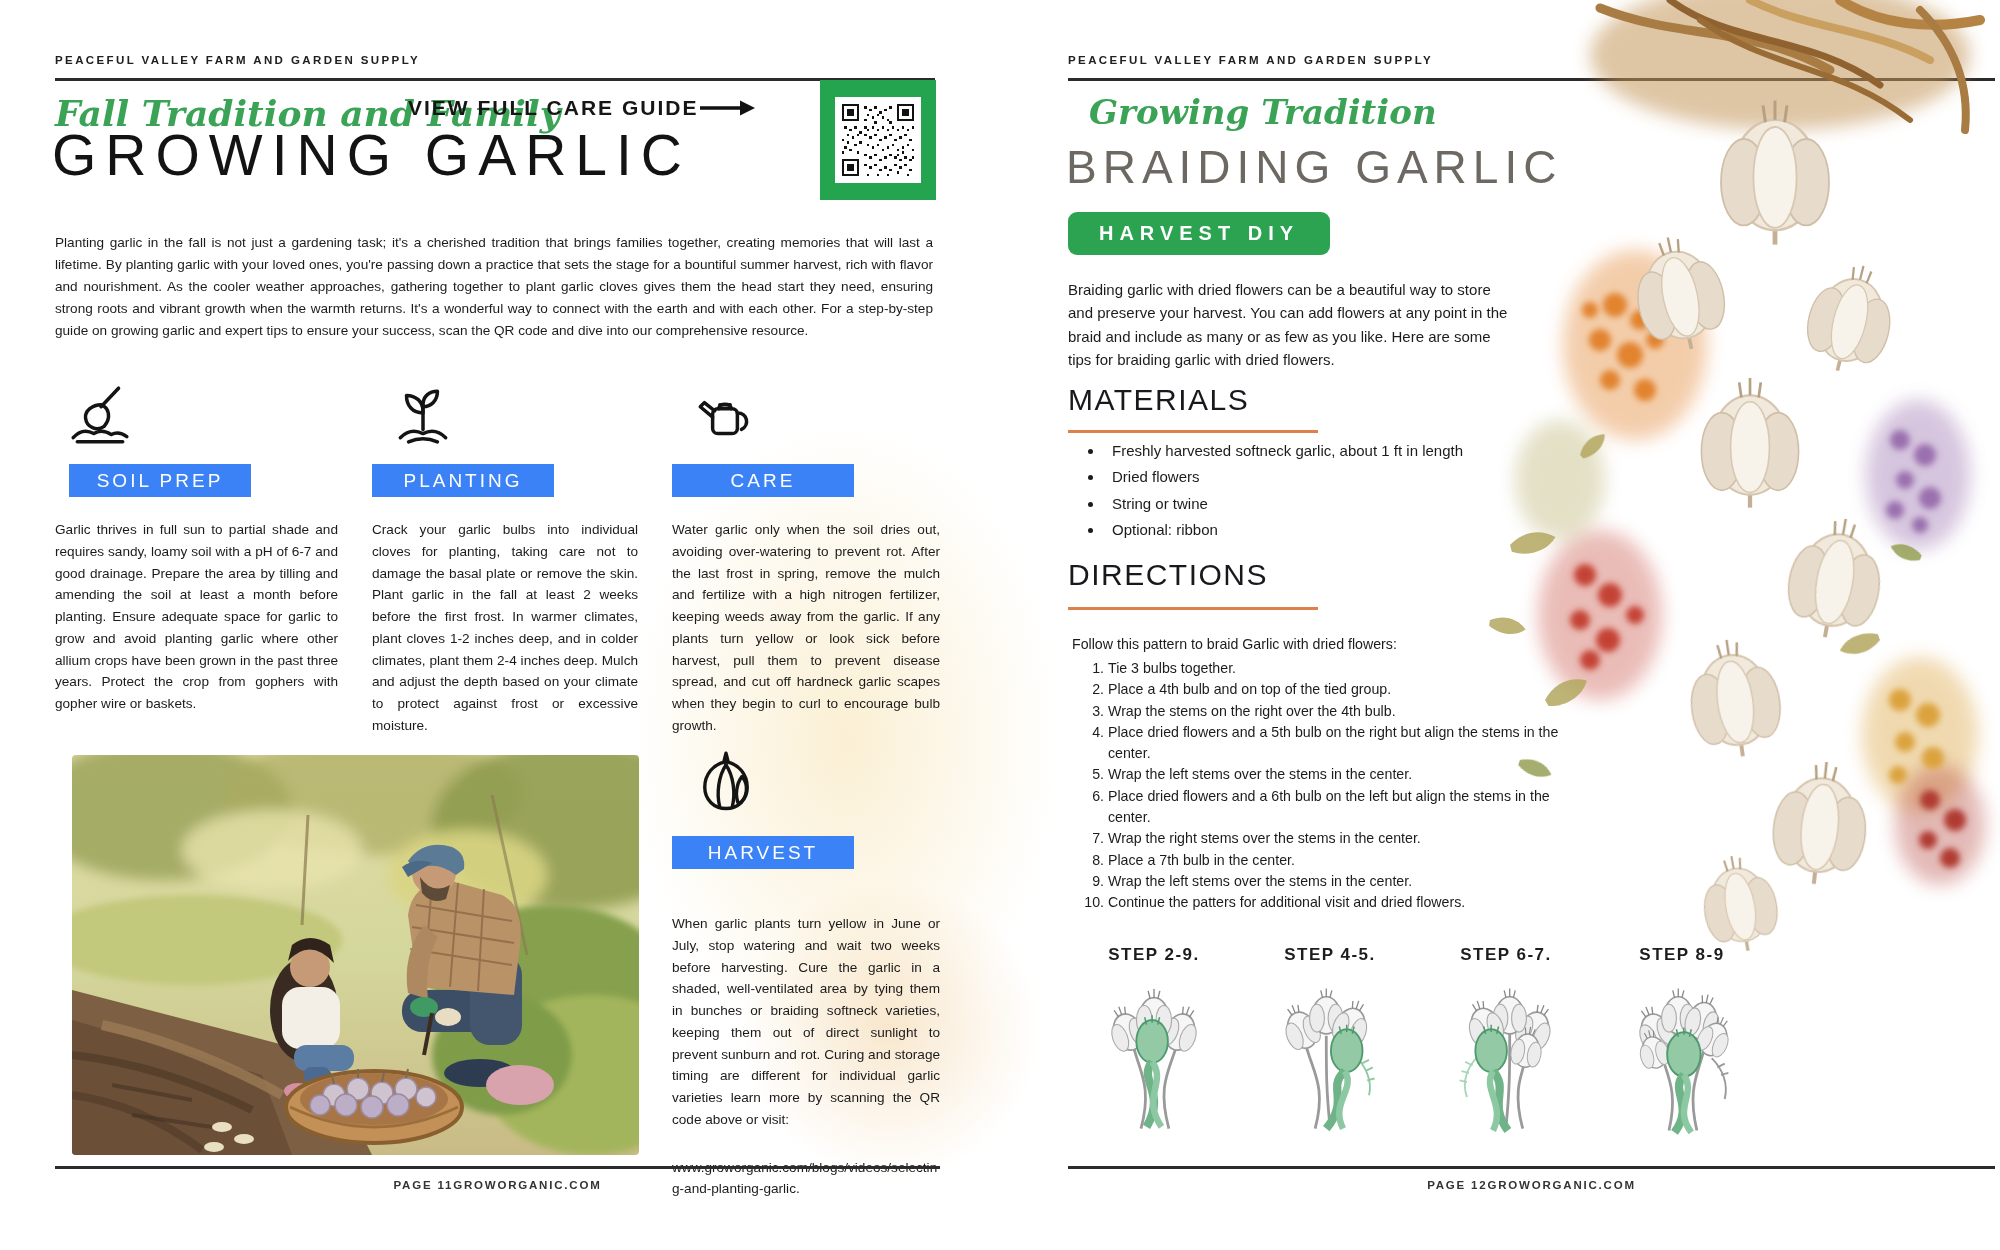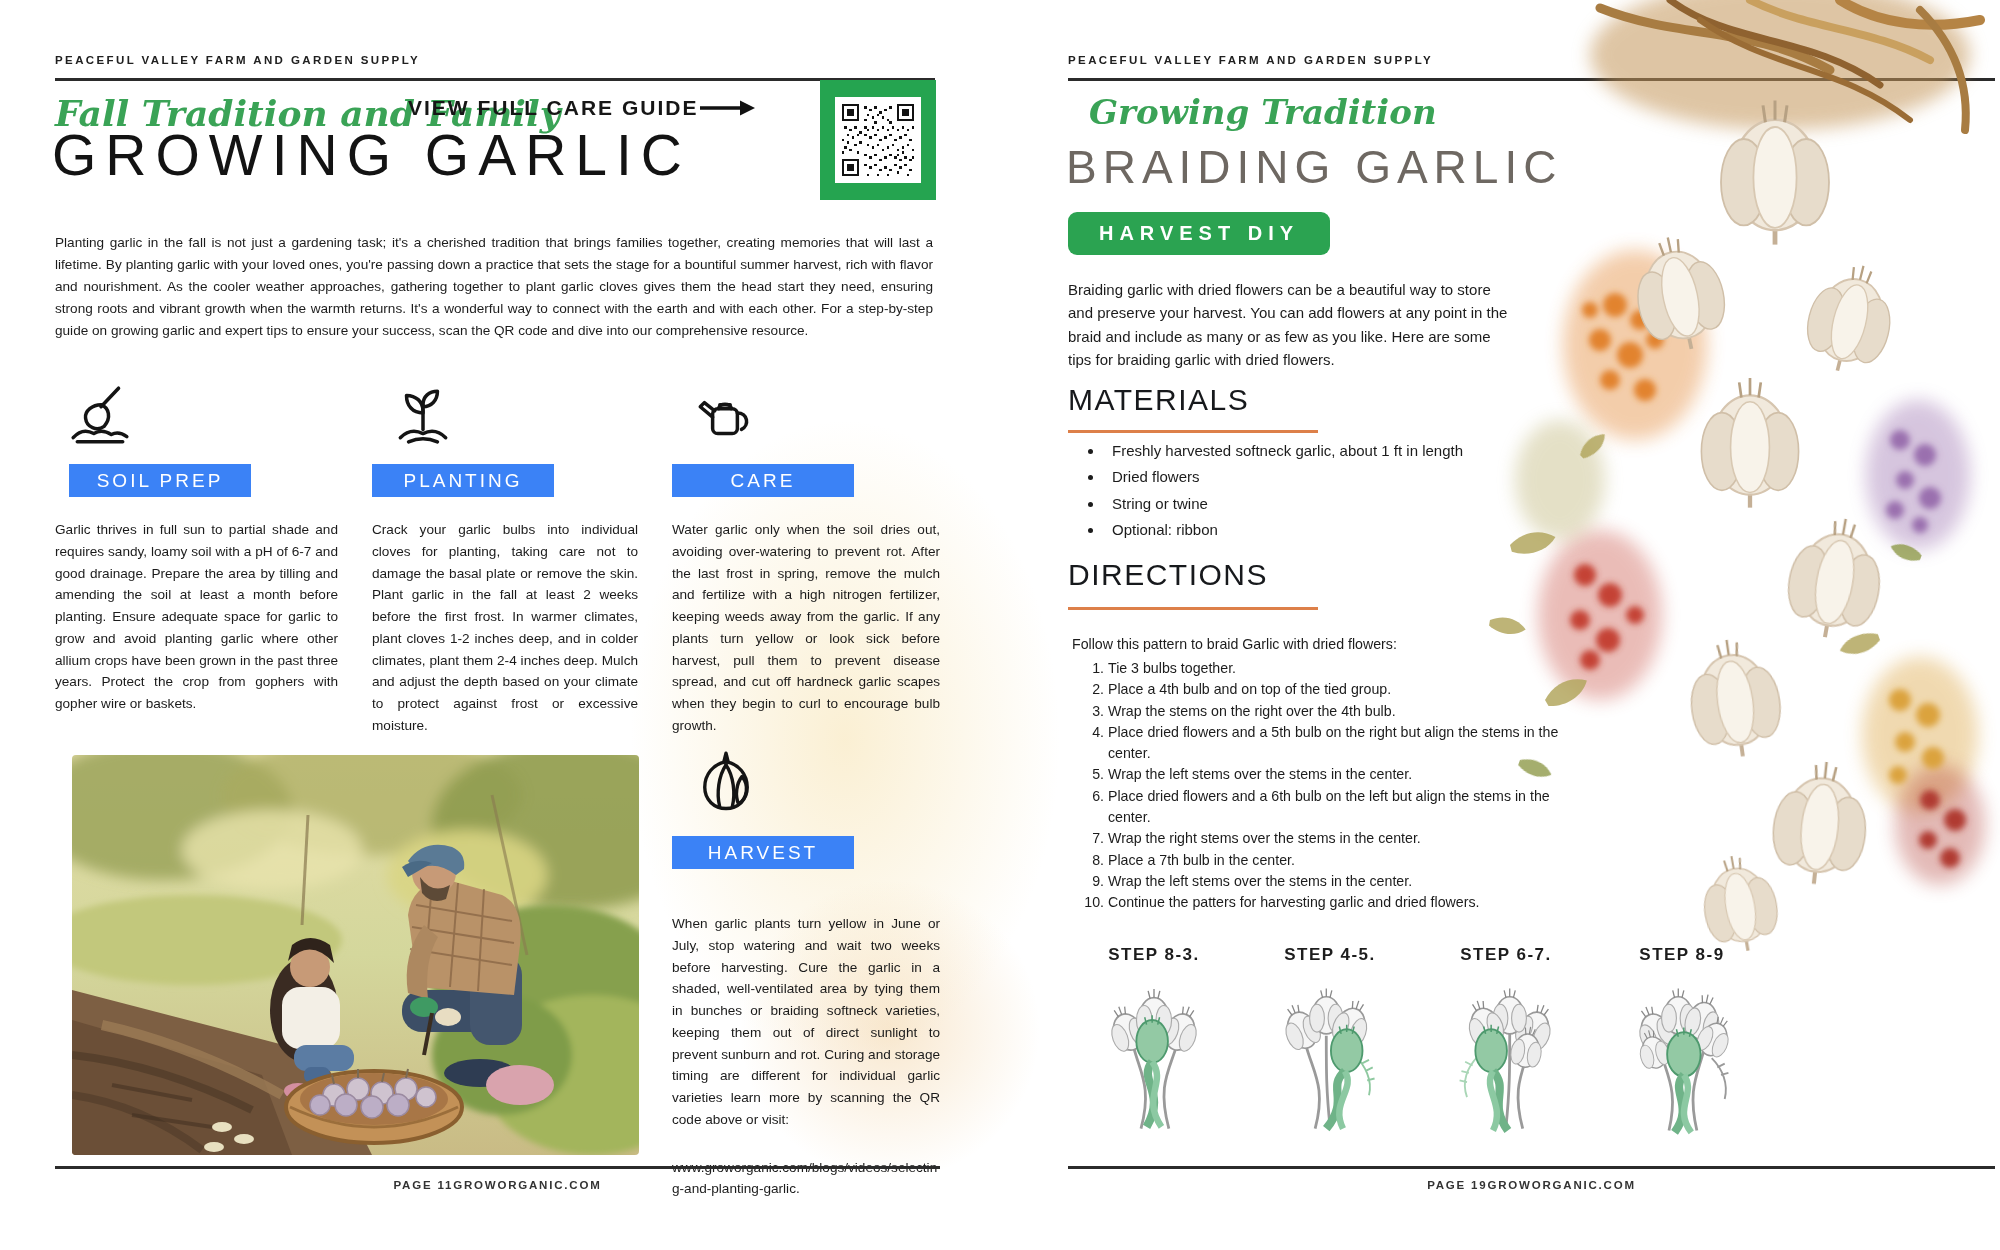--- a/index.html
+++ b/index.html
@@ -391,21 +391,21 @@
     <ol class="abs dir-list" style="left:1078px;top:658px;">
       <li>Tie 3 bulbs together.</li>
       <li>Place a 4th bulb and on top of the tied group.</li>
       <li>Wrap the stems on the right over the 4th bulb.</li>
       <li>Place dried flowers and a 5th bulb on the right but align the stems in the center.</li>
       <li>Wrap the left stems over the stems in the center.</li>
       <li>Place dried flowers and a 6th bulb on the left but align the stems in the center.</li>
       <li>Wrap the right stems over the stems in the center.</li>
       <li>Place a 7th bulb in the center.</li>
       <li>Wrap the left stems over the stems in the center.</li>
-      <li>Continue the patters for harvesting garlic and dried flowers.</li>
+      <li>Continue the patters for additional visit and dried flowers.</li>
     </ol>
 
     <div class="abs" style="left:1450px;top:0;">
       <svg width="550" height="970" viewBox="0 0 550 970">
         <defs>
           <filter id="wb1" x="-60%" y="-60%" width="220%" height="220%">
               <feGaussianBlur stdDeviation="9"></feGaussianBlur>
             </filter>
           <filter id="wb2" x="-60%" y="-60%" width="220%" height="220%">
               <feGaussianBlur stdDeviation="3"></feGaussianBlur>
@@ -501,21 +501,21 @@
         <use href="#abulb" transform="translate(285,700) scale(.98) rotate(-8)"></use>
         <use href="#abulb" transform="translate(370,825) scale(1.02) rotate(6)"></use>
         <use href="#abulb" transform="translate(290,905) scale(.8) rotate(-10)"></use>
       </svg>
     </div>
 
     <div class="abs steps-row" style="left:1066px;top:945px;">
 
 
       <div class="step-cell">
-        <div class="step-label">STEP 8-3.</div>
+        <div class="step-label">STEP 2-9.</div>
         <svg width="130" height="160" viewBox="0 0 140 170">
           <defs>
               <g id="sb2">
                 <ellipse cx="0" cy="0" rx="15" ry="20" fill="#f6f6f6" stroke="#999" stroke-width="1.8"></ellipse>
                 <ellipse cx="-10" cy="3" rx="8" ry="15" fill="#ececec" stroke="#aaa" stroke-width="1.2"></ellipse>
                 <ellipse cx="10" cy="3" rx="8" ry="15" fill="#ececec" stroke="#aaa" stroke-width="1.2"></ellipse>
                 <path d="M-4,-19 L-6,-27 M0,-20 L0,-29 M4,-19 L6,-27" stroke="#888" stroke-width="1.4"></path>
               </g>
             </defs>
           <g stroke="#9a9a9a" stroke-width="3" fill="none">
@@ -616,17 +616,17 @@
             <ellipse cx="72" cy="80" rx="18" ry="24" fill="#93c9a4" stroke="#4e9a6e" stroke-width="2"></ellipse>
             <path d="M66,61 L64,53 M72,59 L72,51 M78,61 L80,53" stroke="#4e9a6e" stroke-width="1.6"></path>
             <path d="M72,102 C56,120 84,134 62,164" stroke="#6fb388" stroke-width="9" fill="none"></path>
             <path d="M72,102 C86,122 60,138 80,164" stroke="#8cc9a2" stroke-width="7" fill="none"></path>
           </g>
         </svg>
       </div>
     </div>
 
     <div class="abs pagefoot" style="left:1068px;top:1166px;width:927px;">
-      <span>PAGE 19</span>
+      <span>PAGE 12</span>
       <span>GROWORGANIC.COM</span>
     </div>
   </section>
 </div>
 
 </body></html>

